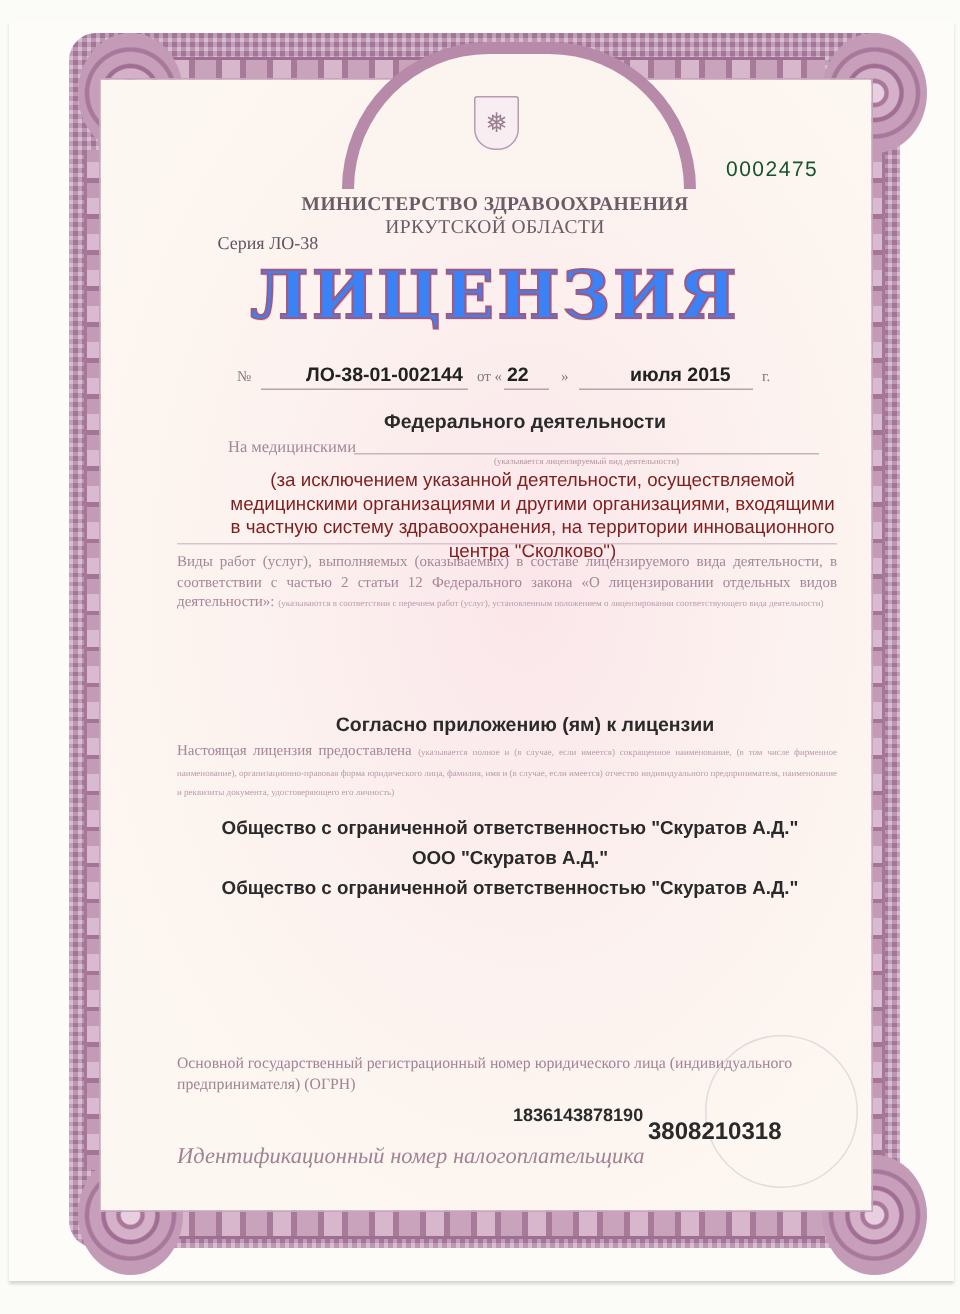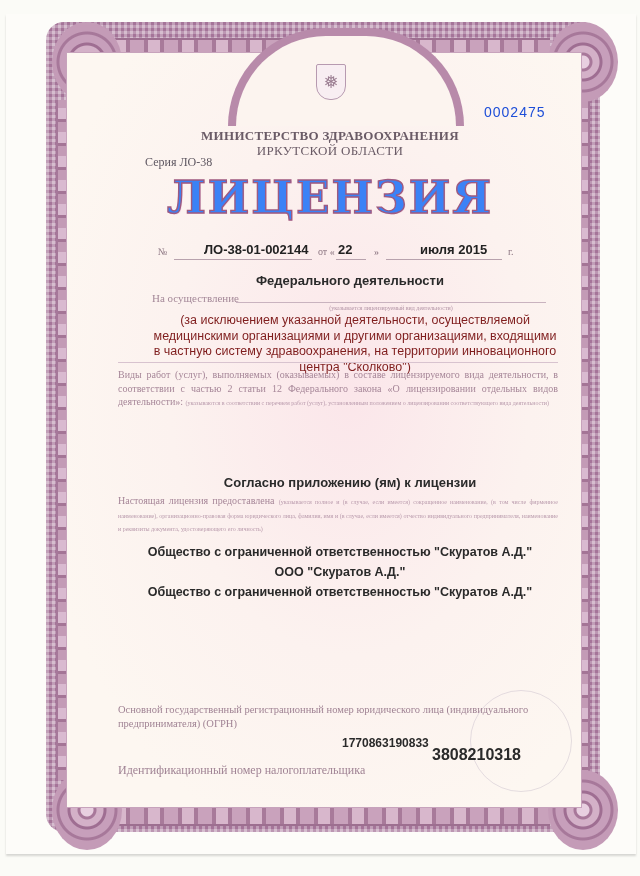--- a/index.html
+++ b/index.html
@@ -61,21 +61,21 @@
   .emblem {
     position:absolute; left:316px; top:64px; width:28px; height:34px;
     border:1px solid #b79ab0; border-radius:2px 2px 14px 14px;
     background:#f8eef2;
     display:flex; align-items:center; justify-content:center;
     color:#9c7f93; font-size:18px;
   }
 
   .abs { position:absolute; }
   .series { left:145px; top:107px; font-size:12px; color:#5d5660;margin-top:48px; }
-  .serial { left:484px; top:104px; font-family:"Liberation Sans", sans-serif; font-size:14px; color:#1d4ed8; letter-spacing:1px; }
+  .serial { left:484px; top:104px; font-family:"Liberation Sans", sans-serif; font-size:14px; color:#14532d; letter-spacing:1px; }
   .ministry { left:150px; width:360px; text-align:center; font-size:13px; color:#6a5b66; letter-spacing:0.3px; }
   .ministry.l1 { top:128px;font-weight:bold; }
   .ministry.l2 { top:143px;font-family:Liberation Serif, serif; }
   .title {
     left:120px; width:420px; top:172px; text-align:center;
     font-family:"DejaVu Serif", serif; font-weight:bold; font-size:44px; letter-spacing:2px;
     color:#3b82f6;
     -webkit-text-stroke:1.4px #9e5a80;
     text-shadow: 1px 1px 0 #f2d8e3;
   }
@@ -101,21 +101,21 @@
   .annex { left:140px; width:420px; top:475px; text-align:center; font-size:13px; }
   .granted { left:118px; width:440px; top:495px; font-size:10px; line-height:12.5px; color:#a68698; text-align:justify; }
   .granted .small { font-size:6px; color:#b99aac; }
   .org { left:130px; width:420px; text-align:center; font-size:12.5px; }
   .org.o1 { top:545px; }
   .org.o2 { top:565px; }
   .org.o3 { top:585px; }
 
   .ogrn-label { left:118px; width:440px; top:703px; font-size:10.5px; line-height:14px; color:#a08394; }
   .ogrn-val { left:342px; top:736px; font-size:12px; }
-  .inn-label { left:118px; top:763px; font-size:12px; color:#a08394; }
+  .inn-label { left:118px; top:763px; font-size:15px; color:#a08394;font-style:italic; }
   .inn-val { left:432px; top:746px; font-size:16px;text-align:right; }
   .stamp {
     left:470px; top:690px; width:100px; height:100px; border-radius:50%;
     border:1px solid rgba(180,170,190,0.35);
   }
 </style>
 </head>
 <body>
 
 <div class="sheet"></div>
@@ -149,21 +149,21 @@
   <span class="lbl" style="left:168px">от «</span>
   <span class="ul" style="left:186px;width:30px"></span>
   <span class="val" style="left:188px">22</span>
   <span class="lbl" style="left:224px">»</span>
   <span class="ul" style="left:236px;width:116px"></span>
   <span class="val" style="left:270px">июля 2015</span>
   <span class="lbl" style="left:358px">г.</span>
 </div>
 
 <div class="abs activity sans-b">Федерального деятельности</div>
-<div class="abs na-label">На осуществление</div>
+<div class="abs na-label">На медицинскими</div>
 <div class="abs na-line"></div>
 <div class="abs na-hint">(указывается лицензируемый вид деятельности)</div>
 <div class="abs exclusion">(за исключением указанной деятельности, осуществляемой медицинскими организациями и другими организациями, входящими в частную систему здравоохранения, на территории инновационного центра "Сколково")</div>
 
 <div class="abs sep"></div>
 <div class="abs works">
   <span>Виды работ (услуг), выполняемых (оказываемых) в составе лицензируемого вида деятельности, в соответствии с частью 2 статьи 12 Федерального закона «О лицензировании отдельных видов деятельности»:</span>
   <span class="small">(указываются в соответствии с перечнем работ (услуг), установленным положением о лицензировании соответствующего вида деятельности)</span>
 </div>
 
@@ -174,15 +174,15 @@
   <span class="small">(указывается полное и (в случае, если имеется) сокращенное наименование, (в том числе фирменное наименование), организационно-правовая форма юридического лица, фамилия, имя и (в случае, если имеется) отчество индивидуального предпринимателя, наименование и реквизиты документа, удостоверяющего его личность)</span>
 </div>
 
 <div class="abs org o1 sans-b">Общество с ограниченной ответственностью "Скуратов А.Д."</div>
 <div class="abs org o2 sans-b">ООО "Скуратов А.Д."</div>
 <div class="abs org o3 sans-b">Общество с ограниченной ответственностью "Скуратов А.Д."</div>
 
 <div class="abs stamp"></div>
 
 <div class="abs ogrn-label">Основной государственный регистрационный номер юридического лица (индивидуального предпринимателя) (ОГРН)</div>
-<div class="abs ogrn-val sans-b">1770863190833</div>
+<div class="abs ogrn-val sans-b">1836143878190</div>
 <div class="abs inn-label">Идентификационный номер налогоплательщика</div>
 <div class="abs inn-val sans-b">3808210318</div>
 
 </body></html>

